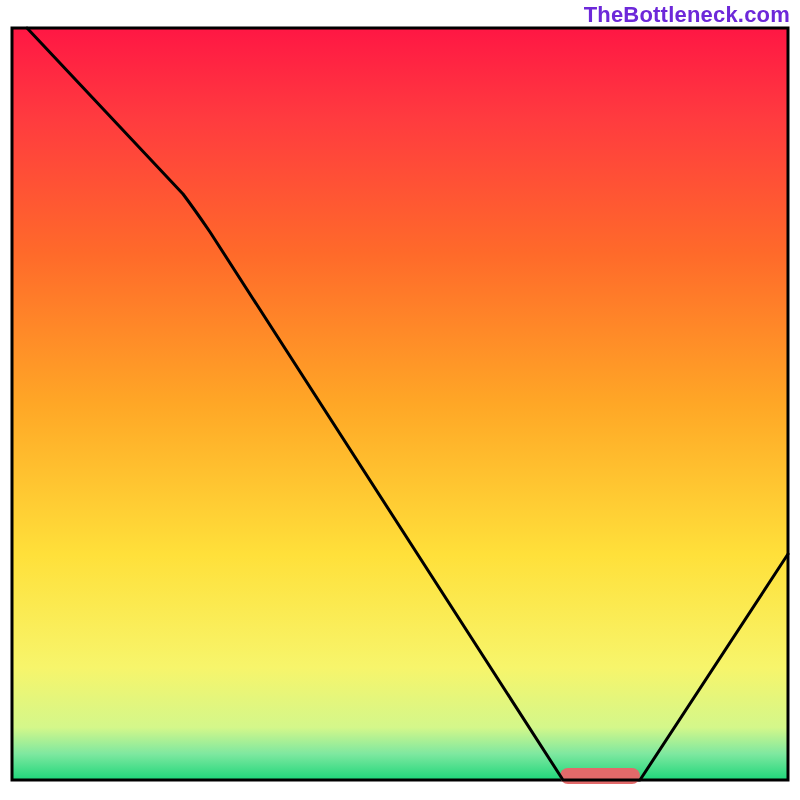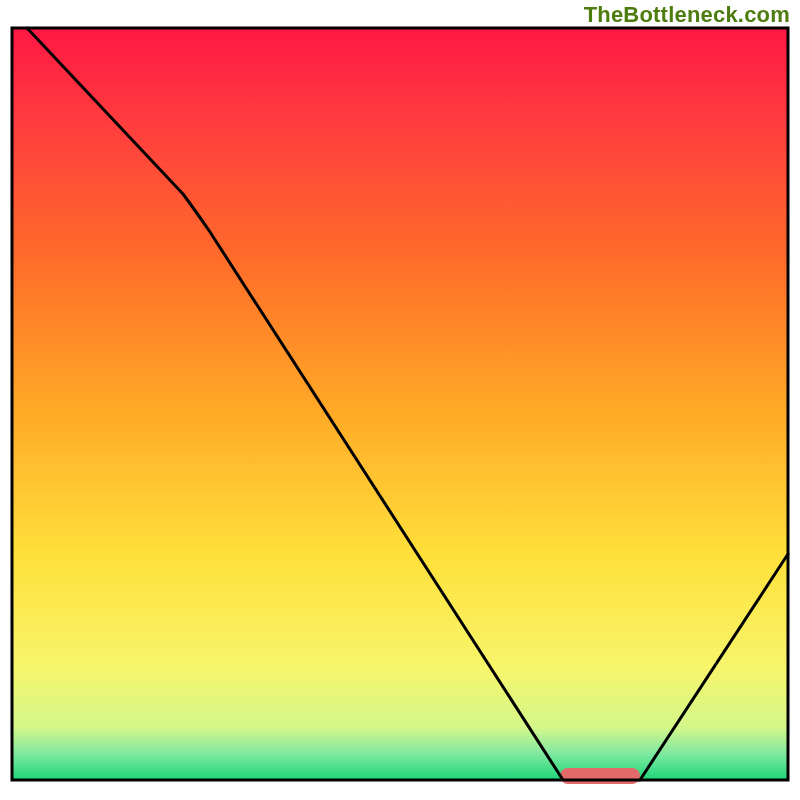--- a/index.html
+++ b/index.html
@@ -17,21 +17,21 @@
   }
   svg {
     display: block;
   }
   .watermark {
     position: absolute;
     top: 2px;
     right: 10px;
     font-size: 22px;
     font-weight: 600;
-    color: #4d7c0f;
+    color: #6d28d9;
     letter-spacing: 0.2px;
     user-select: none;
   }
 </style>
 </head>
 <body>
 
 <div class="stage">
 
   <svg width="800" height="800" viewBox="0 0 800 800">

